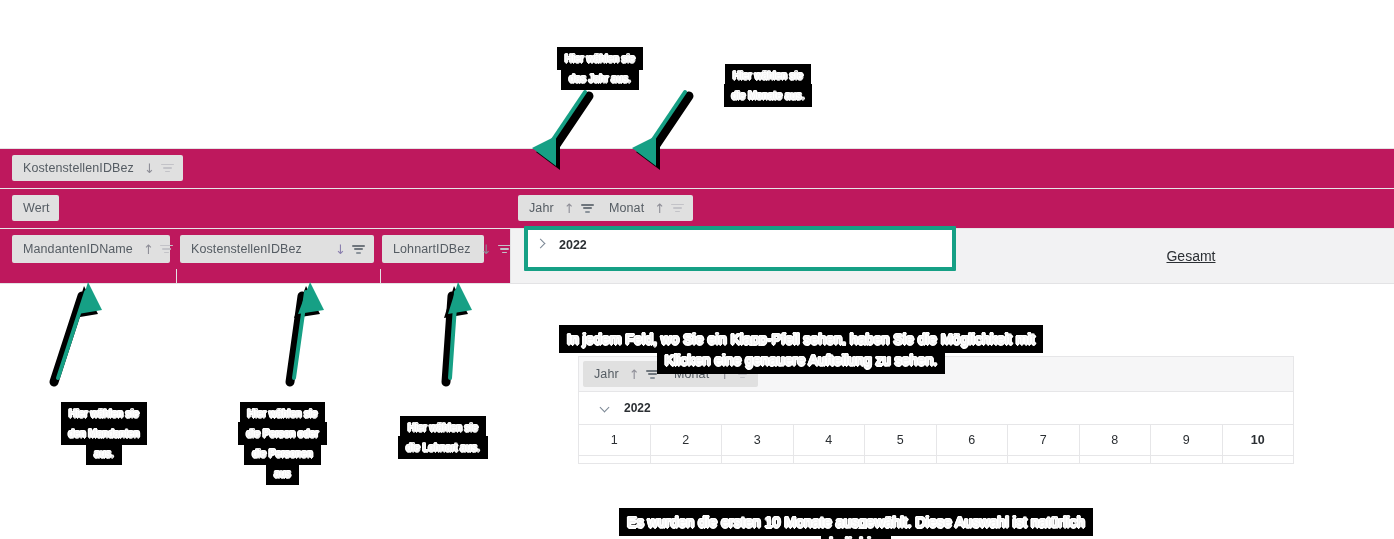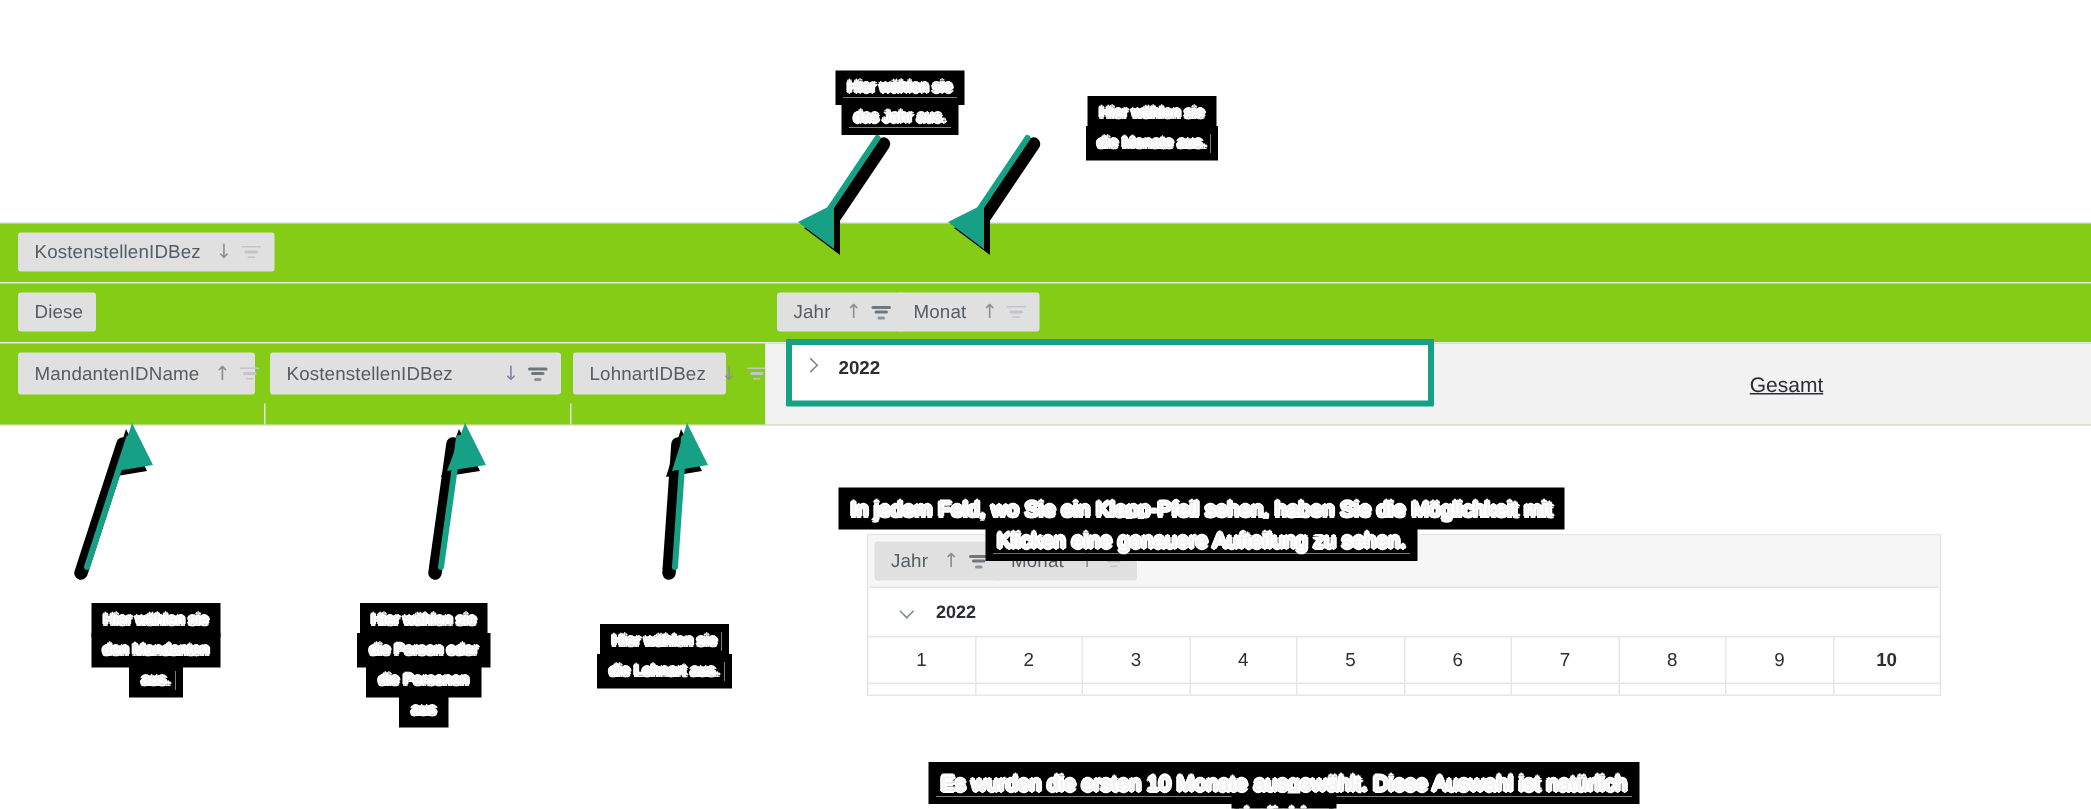--- a/index.html
+++ b/index.html
@@ -49,21 +49,21 @@
   }
   .filter-ic i:nth-child(1) { top: 0;     width: 13px; }
   .filter-ic i:nth-child(2) { top: 3.6px; width: 9px; left: 2px; }
   .filter-ic i:nth-child(3) { top: 7.2px; width: 5px; left: 4px; }
   .filter-ic.strong i { background: #6f767d; height: 2px; }
   .filter-ic.strong i:nth-child(3){ background:#8b939b; }
 
   
   #top-panel {
     position: absolute; left: 0; top: 148px; width: 1394px; height: 136px;
-    background: #84cc16;
+    background: #be185d;
     border-top: 1px solid #e3e3e5;
     border-bottom: 1px solid #e3e3e5;
     box-sizing: border-box;
   }
   #top-panel .rowband {
     position: absolute; left: 0; width: 1394px;
     box-sizing: border-box;
   }
   #band-filters { top: 0;  height: 40px; border-bottom: 1px solid #e6e6e8; }
   #band-cols    { top: 40px; height: 40px; border-bottom: 1px solid #e6e6e8; }
@@ -198,21 +198,21 @@
       <span class="filter-ic">
           <i></i>
           <i></i>
           <i></i>
         </span>
     </div>
   </div>
 
   <div class="rowband" id="band-cols">
     <div class="chip" id="chip-wert">
-      <span class="chip-label" style="margin-right:0">Diese</span>
+      <span class="chip-label" style="margin-right:0">Wert</span>
     </div>
     <div class="chip" id="chip-jahr-top">
       <span class="chip-label">Jahr</span>
       <span class="sort-ic">↑</span>
       <span class="filter-ic strong">
           <i></i>
           <i></i>
           <i></i>
         </span>
     </div>

